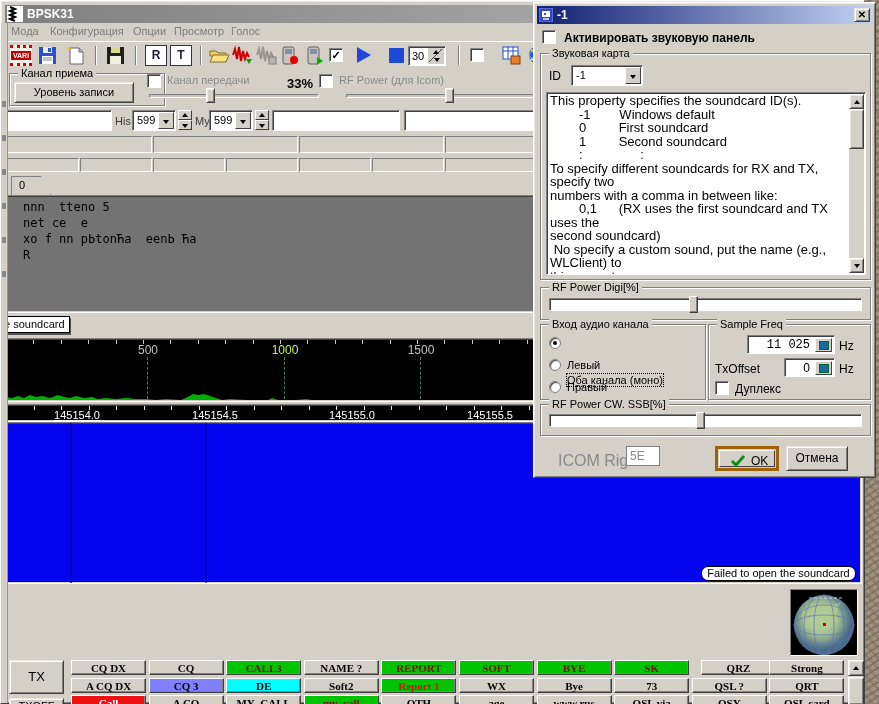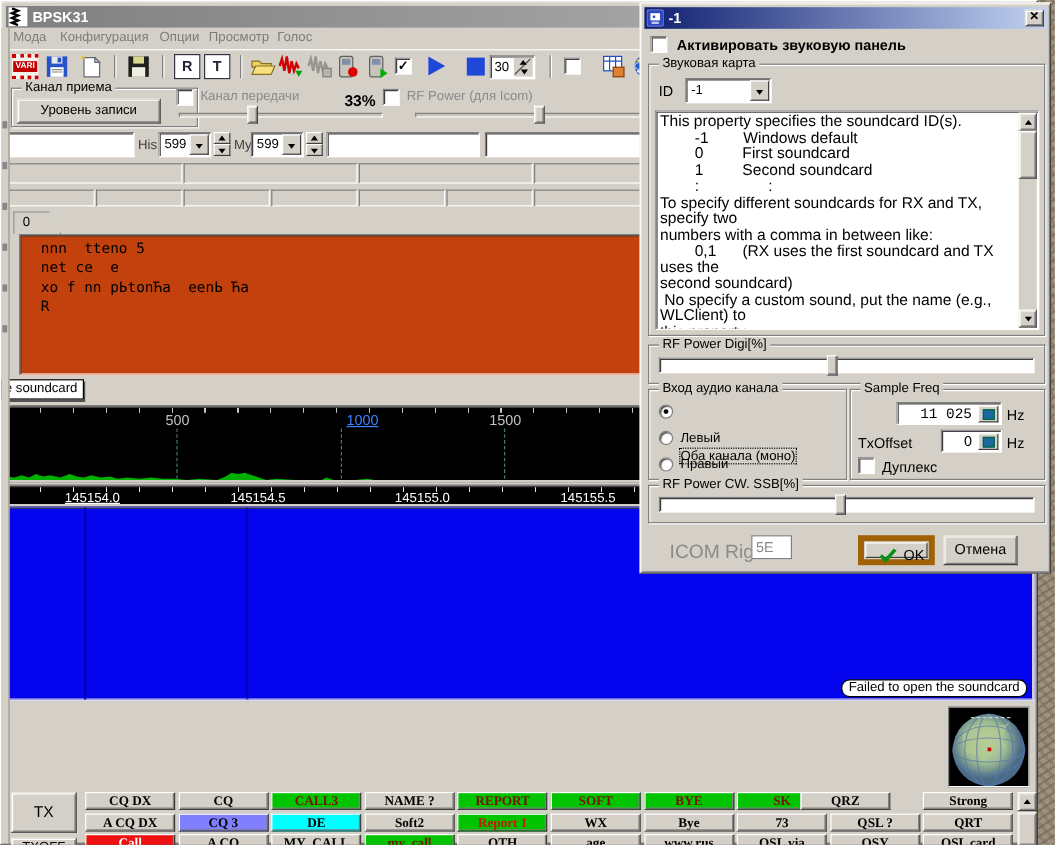--- a/index.html
+++ b/index.html
@@ -206,33 +206,33 @@
     <div class="seg" style="left:148px; width:72px;"></div>
     <div class="seg" style="left:221px; width:72px;"></div>
     <div class="seg" style="left:294px; width:72px;"></div>
     <div class="seg" style="left:367px; width:72px;"></div>
     <div class="seg" style="left:440px; width:415px;"></div>
   </div>
 
   <div class="abs" style="left:10px; top:175px; width:40px; height:19px; background:#d4d0c8; clip-path:polygon(0 0, 75% 0, 100% 100%, 0 100%); border:1px solid #808080; border-bottom:none;">
     <span style="position:absolute; left:7px; top:2px;">0</span>
   </div>
-  <div class="abs sunk" style="left:15px; top:194px; width:857px; height:118px; background:#c2410c;">
+  <div class="abs sunk" style="left:4px; top:194px; width:857px; height:118px; background:#737373;">
     <pre style="font-family:'DejaVu Sans Mono',monospace; font-size:12px; line-height:16px; padding:3px 0 0 17px; color:#000; white-space:pre-wrap;">nnn  tteno 5
 net ce  e
 xo f nn pЬtonЋa  eenЬ Ћa
 R</pre>
   </div>
 
   <div class="abs" style="left:0px; top:315px; width:69px; height:17px; background:#fff; border:1px solid #000; box-shadow:1px 2px 0 rgba(0,0,0,.6); font-size:11px; line-height:15px; padding-left:2px;"><span>e soundcard</span></div>
 
   <div class="abs sunk" style="left:4px; top:337px; width:857px; height:64px; background:#000;text-align:right;">
     <div class="abs" style="left:0; top:1px; right:0; height:4px; background:repeating-linear-gradient(90deg, #c8c8c8 0 1px, transparent 1px 27.4px);"></div>
     <span class="abs" style="left:142px; top:4px; color:#c0c0c0; font-size:12px; transform:translateX(-50%);">500</span>
-    <span class="abs" style="left:296px; top:4px; color:#3b82f6; font-size:12px; transform:translateX(-50%);text-decoration:underline;">1000</span>
+    <span class="abs" style="left:279px; top:4px; color:#bef264; font-size:12px; transform:translateX(-50%);">1000</span>
     <span class="abs" style="left:415px; top:4px; color:#c0c0c0; font-size:12px; transform:translateX(-50%);">1500</span>
     <div class="abs" style="left:141px; top:18px; bottom:2px; width:0; border-left:1px dashed #4a7a5a;"></div>
     <div class="abs" style="left:278px; top:18px; bottom:2px; width:0; border-left:1px dashed #4a7a5a;"></div>
     <div class="abs" style="left:414px; top:18px; bottom:2px; width:0; border-left:1px dashed #4a7a5a;"></div>
     <svg class="abs" style="left:0; bottom:1px;" width="855" height="9" viewBox="0 0 855 9">
       <path d="M0 9 L0 6 6 7 12 5 18 7 24 4 30 6 36 5 44 7 52 4 58 6 64 7 70 5 78 7 86 6 92 8 100 7 110 8 120 7 130 8 140 8 150 9 160 8 175 9 182 6 187 3 192 4 198 3 204 5 210 7 216 9 224 8 240 9 262 9 266 7 272 9 290 9 300 8 306 9 560 9 564 7 568 9 855 9 Z" fill="#00b000"></path>
     </svg>
   </div>
 
   <div class="abs sunk" style="left:4px; top:403px; width:857px; height:18px; background:#000;">
@@ -275,21 +275,21 @@
   <div class="abs btn-out" style="left:8px; top:697px; width:55px; height:34px; text-align:center; font-size:11px; line-height:14px;"><span>TXOFF</span></div>
   <div class="abs" id="macro-grid" style="left:70px; top:659px; width:776px; height:45px;">
       <div class="macro-btn" style="left: 0px; top: 0px;">CQ DX</div>
       <div class="macro-btn" style="left: 77.6px; top: 0px;">CQ</div>
       <div class="macro-btn" style="left: 155.2px; top: 0px; background: rgb(0, 196, 0); color: rgb(122, 16, 0);">CALL3</div>
       <div class="macro-btn" style="left: 232.8px; top: 0px;">NAME ?</div>
       <div class="macro-btn" style="left: 310.4px; top: 0px; background: rgb(0, 196, 0); color: rgb(122, 16, 0);">REPORT</div>
       <div class="macro-btn" style="left: 388px; top: 0px; background: rgb(0, 196, 0); color: rgb(122, 16, 0);">SOFT</div>
       <div class="macro-btn" style="left: 465.6px; top: 0px; background: rgb(0, 196, 0); color: rgb(122, 16, 0);">BYE</div>
       <div class="macro-btn" style="left: 543.2px; top: 0px; background: rgb(0, 196, 0); color: rgb(122, 16, 0);">SK</div>
-      <div class="macro-btn" style="left: 596px; top: 0px;">QRZ</div>
+      <div class="macro-btn" style="left: 630px; top: 0px;">QRZ</div>
       <div class="macro-btn" style="left: 698.4px; top: 0px; font-family: Liberation Serif, serif;">Strong</div>
       <div class="macro-btn" style="left: 0px; top: 17.5px;">A CQ DX</div>
       <div class="macro-btn" style="left: 77.6px; top: 17.5px; background: rgb(128, 128, 255);">CQ 3</div>
       <div class="macro-btn" style="left: 155.2px; top: 17.5px; background: rgb(0, 255, 255);">DE</div>
       <div class="macro-btn" style="left: 232.8px; top: 17.5px;">Soft2</div>
       <div class="macro-btn" style="left: 310.4px; top: 17.5px; background: rgb(0, 196, 0); color: rgb(200, 24, 0);">Report 1</div>
       <div class="macro-btn" style="left: 388px; top: 17.5px;">WX</div>
       <div class="macro-btn" style="left: 465.6px; top: 17.5px;">Bye</div>
       <div class="macro-btn" style="left: 543.2px; top: 17.5px;">73</div>
       <div class="macro-btn" style="left: 620.8px; top: 17.5px;">QSL ?</div>
@@ -410,21 +410,21 @@
   </div>
 
   <div class="abs etch" style="left:6px; top:401px; width:331px; height:32px;">
     <span class="grouplab">RF Power CW. SSB[%]</span>
     <div class="dlg-slider-track" style="left:8px; top:9px; width:313px;"></div>
     <div class="dlg-thumb" style="left:155px; top:7px;"></div>
   </div>
 
   <span class="abs" style="left:24px; top:449px; color:#8a8a8a; font-size:16px;">ICOM Rig ID</span>
   <div class="abs" style="left:92px; top:443px; width:34px; height:20px; background:#fff; border:1px solid #808080; color:#8a8a8a; font-size:12px; padding:2px 0 0 3px;"><span>5E</span></div>
-  <div class="abs" style="left:181px; top:443px; width:64px; height:25px; background:#d4d0c8; border:5px solid #a16207;">
+  <div class="abs" style="left:181px; top:443px; width:64px; height:25px; background:#d4d0c8; border:3px solid #a16207;">
     <div class="abs" style="left:1px; top:1px; right:1px; bottom:1px; border:1px solid; border-color:#fff #404040 #404040 #fff;"></div>
     <svg class="abs" style="left:12px; top:5px;" width="16" height="14">
         <path d="M2 7 L6 11 L14 2" stroke="#089018" stroke-width="3" fill="none"></path>
       </svg>
     <span class="abs" style="left:33px; top:5px; font-size:12px;">OK</span>
   </div>
   <div class="abs btn-out" style="left:252px; top:443px; width:62px; height:25px; text-align:center; font-size:12px; line-height:23px;"><span>Отмена</span></div>
 </div>
 
 </body></html>

